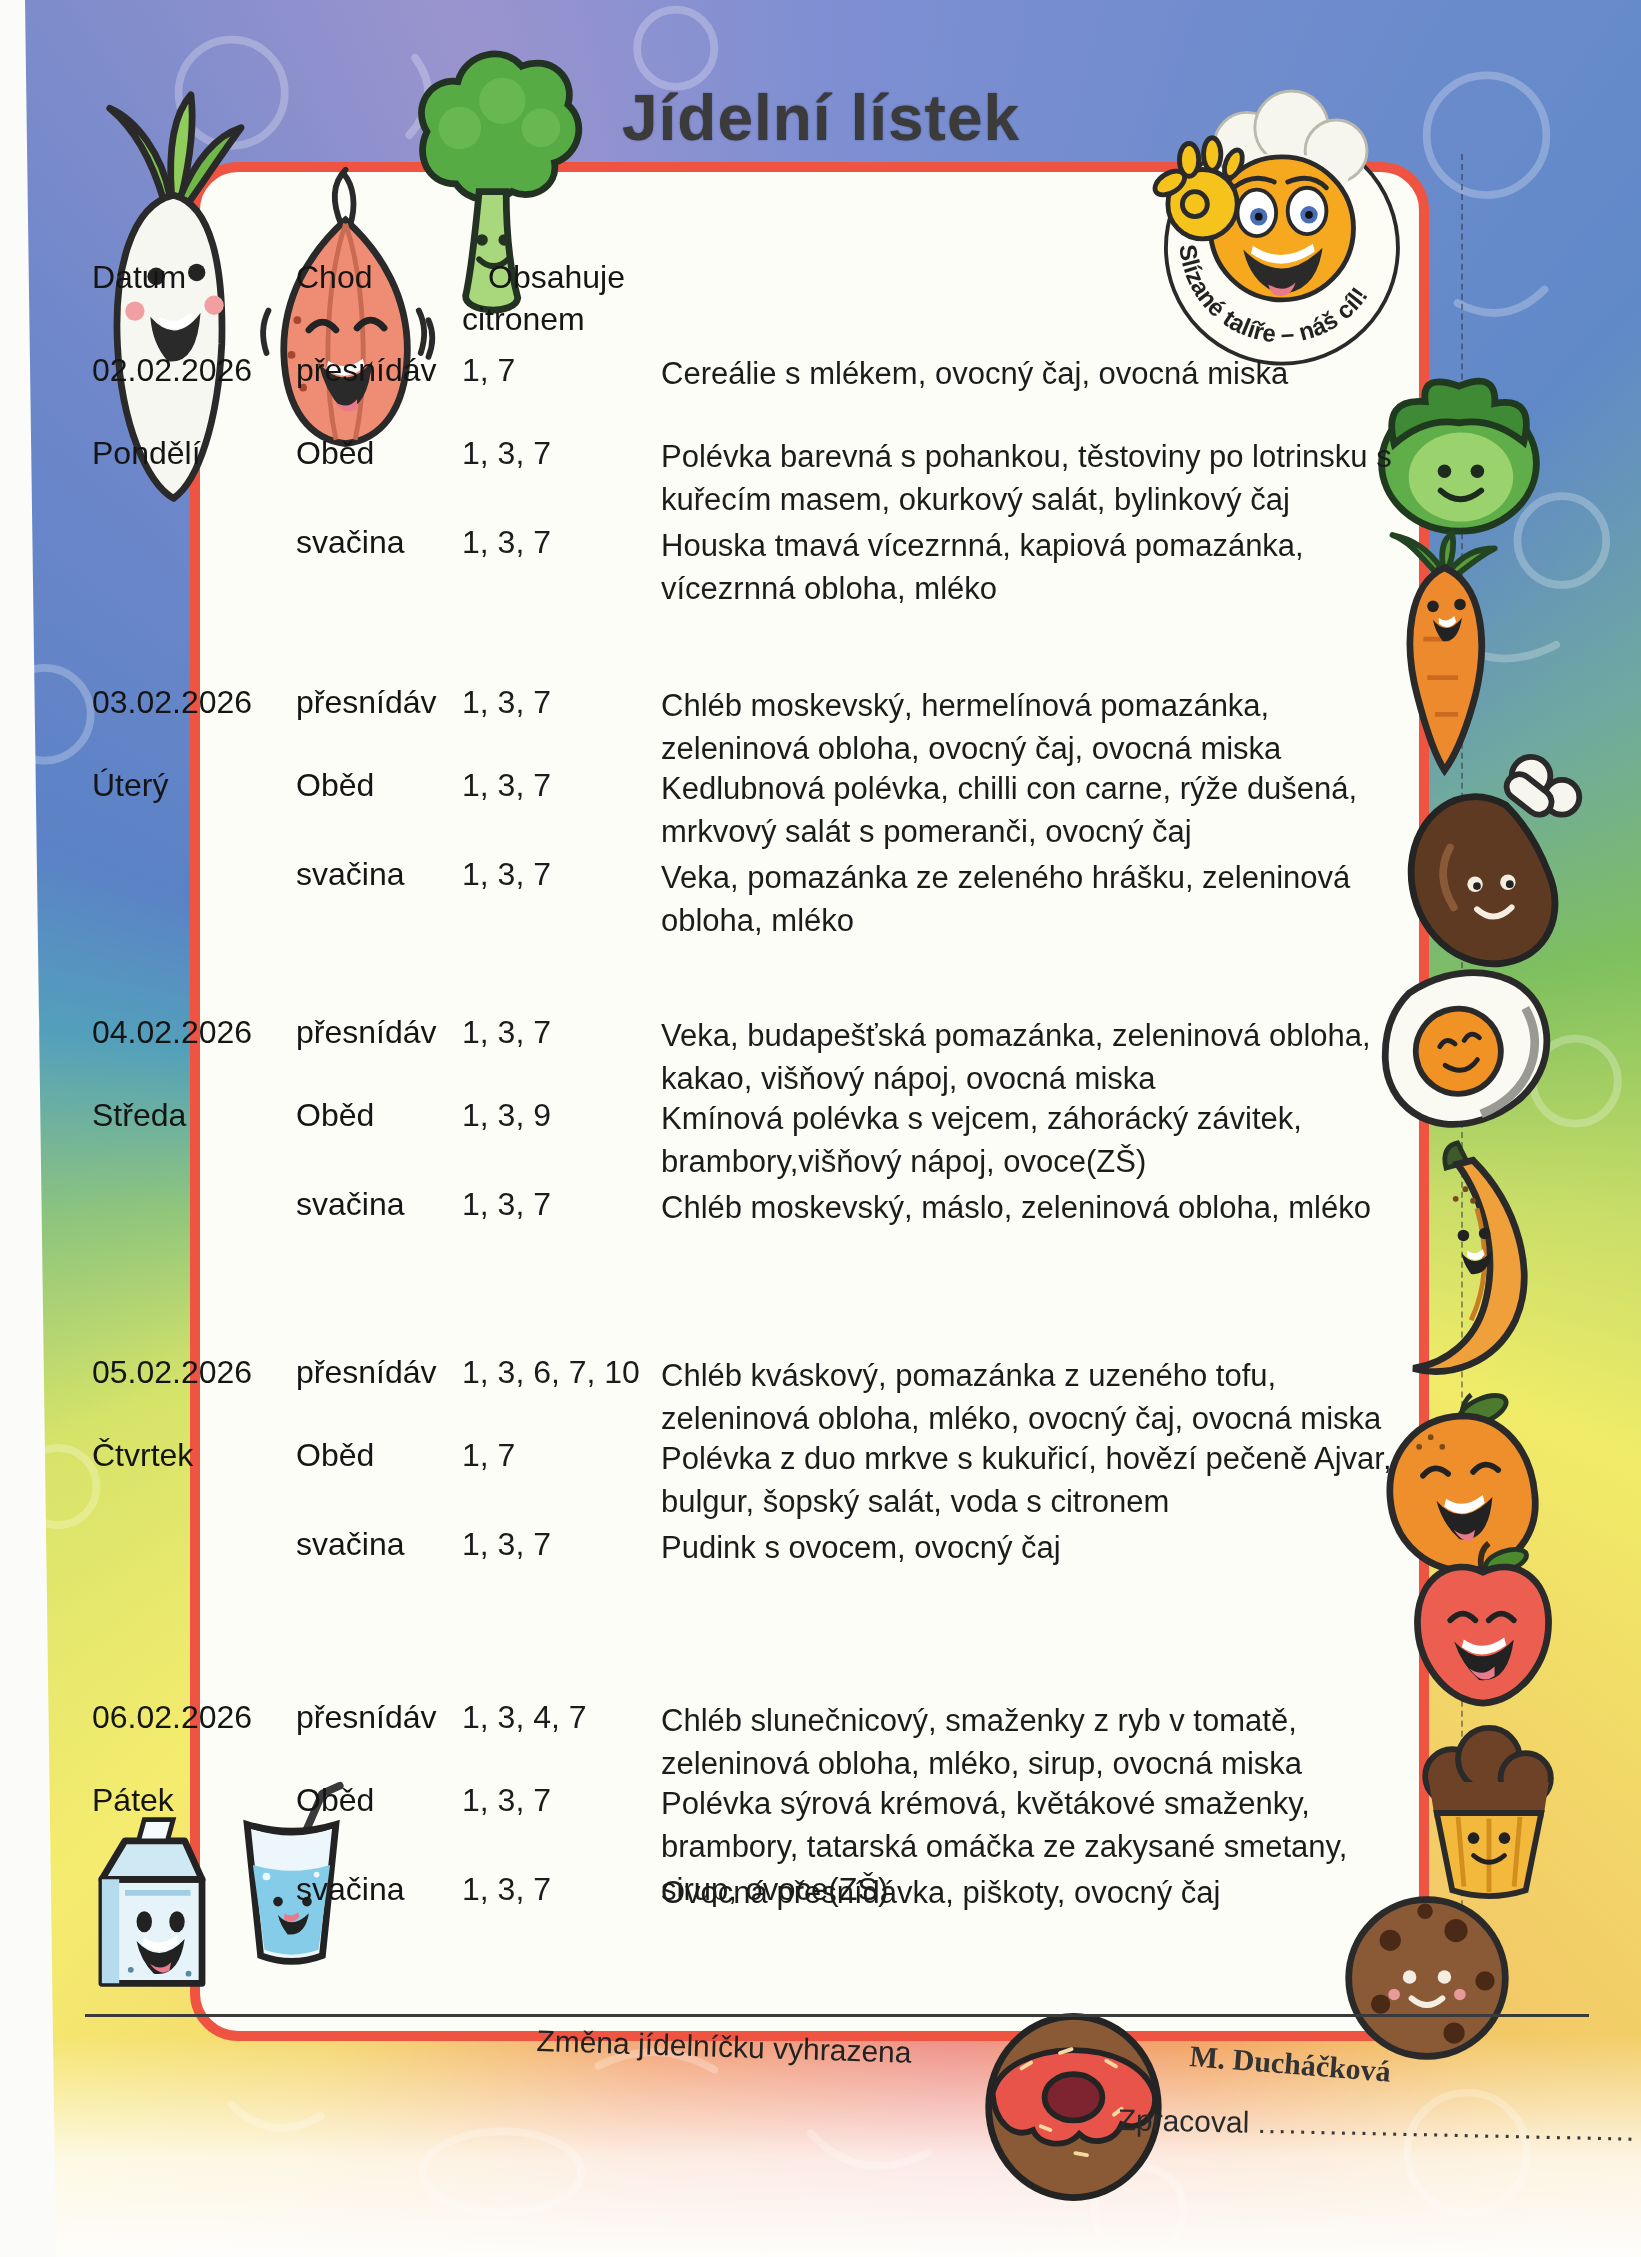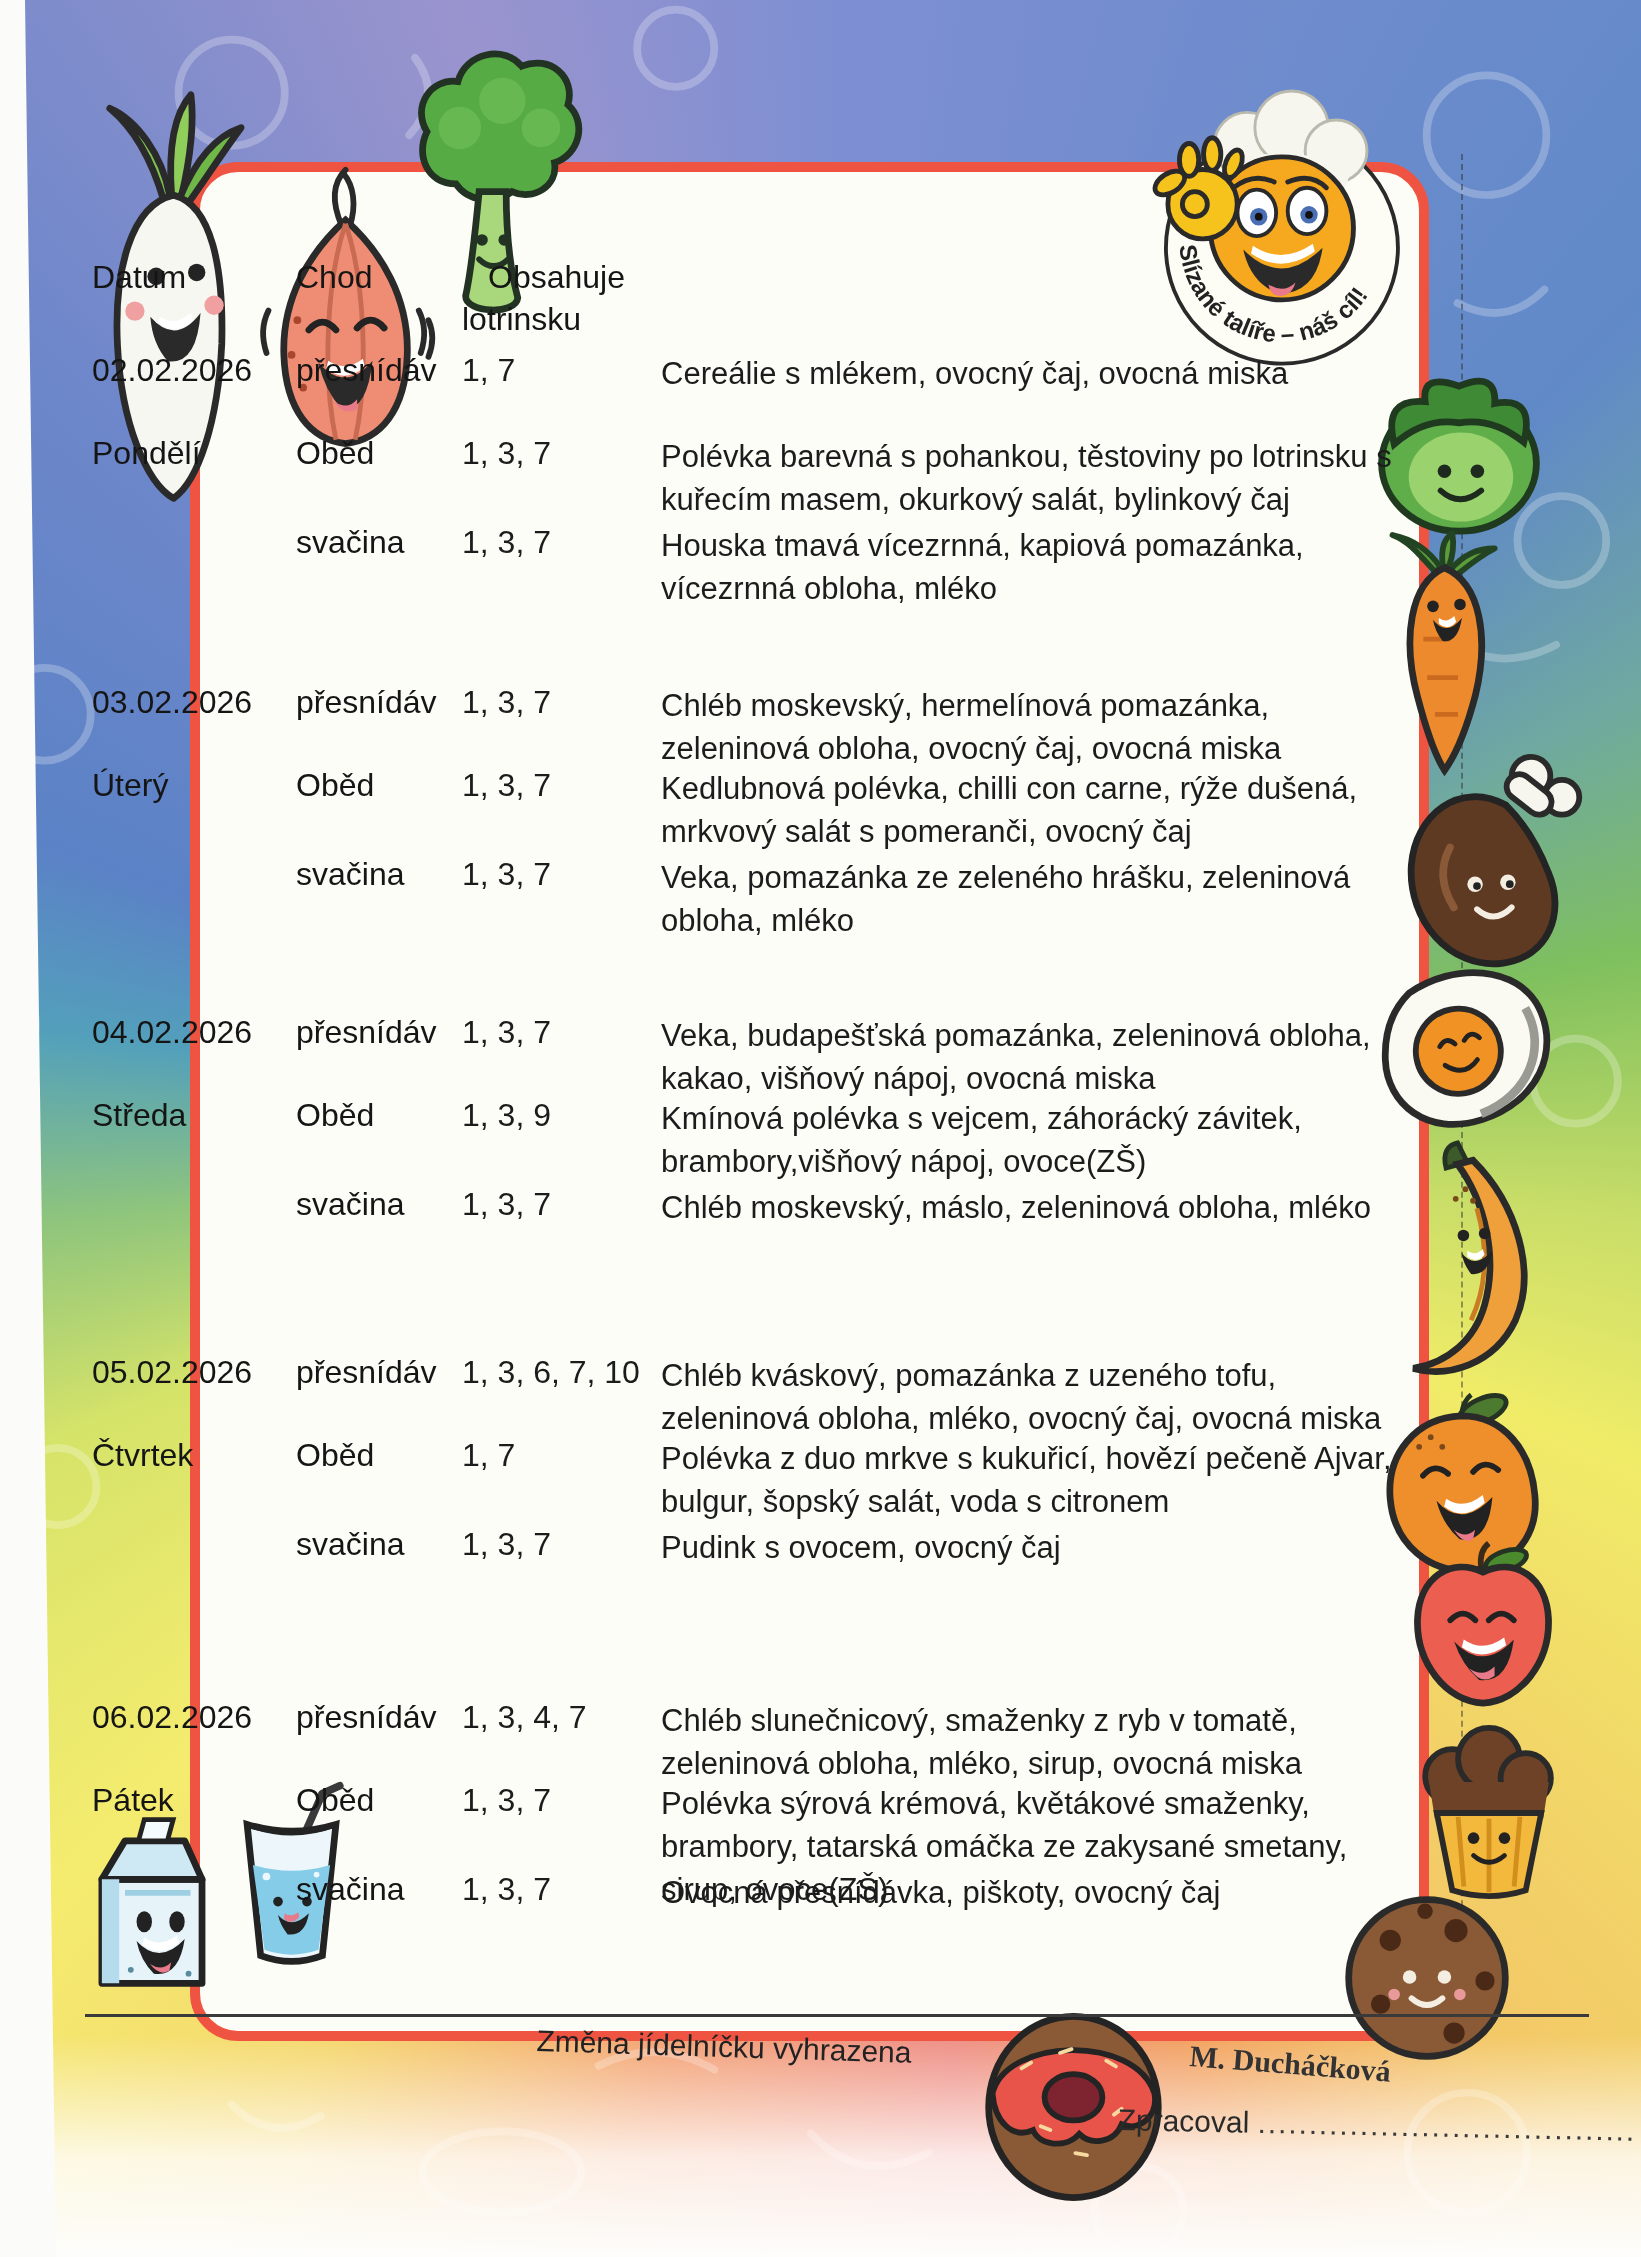--- a/index.html
+++ b/index.html
@@ -75,20 +75,21 @@
       <path d="M240,2180 q40,42 92,12"></path>
         <path d="M620,2140 q60,-30 120,4"></path>
     </g>
   </svg>
 
   <div class="bottom-fade"></div>
   <div class="edge-line"></div>
 
   <div class="card"></div>
 
+  <div class="title">Jídelní lístek</div>
 
   <div class="char" style="left:75px;top:89px;width:198px;height:420px">
     <svg viewBox="0 0 205 435">
       <g stroke="#2a2a2a" stroke-width="7" stroke-linejoin="round">
         <path d="M92,116 C78,68 58,38 36,20 C64,32 90,68 98,110 Z" fill="#7dc24f"></path>
         <path d="M100,110 C96,56 104,24 120,6 C124,38 118,78 110,112 Z" fill="#8fce5a"></path>
         <path d="M108,114 C126,70 148,48 172,40 C154,64 132,98 116,120 Z" fill="#6fb746"></path>
         <path d="M102,110 C58,120 40,188 44,266 C48,346 74,408 102,424 C128,406 148,344 152,264 C154,186 142,120 102,110 Z" fill="#f7f7f1"></path>
       </g>
       <circle cx="84" cy="194" r="9" fill="#232323"></circle>
@@ -352,21 +353,21 @@
         <path d="M44,72 l10,-6 M84,56 l12,-4 M132,64 l10,6 M64,132 l10,4 M140,120 l8,-6 M100,160 l12,2"></path>
       </g>
     </svg>
   </div>
 
   <div class="content">
 
     <div class="hdr" style="left:92px;top:259px">Datum</div>
     <div class="hdr" style="left:296px;top:259px">Chod</div>
     <div class="hdr" style="left:488px;top:259px">Obsahuje</div>
-    <div class="hdr" style="left:462px;top:301px">lotrinsku</div>
+    <div class="hdr" style="left:462px;top:301px">citronem</div>
 
     <div class="day" style="top:352px">
       <div class="cell c-date b">02.02.2026</div>
       <div class="cell c-day b" style="top:83px">Pondělí</div>
       <div class="meal">
         <div class="cell c-meal b">přesnídáv</div>
         <div class="cell c-all">1, 7</div>
         <div class="cell c-desc">Cereálie s mlékem, ovocný čaj, ovocná miska</div>
       </div>
       <div class="meal" style="top:83px">

